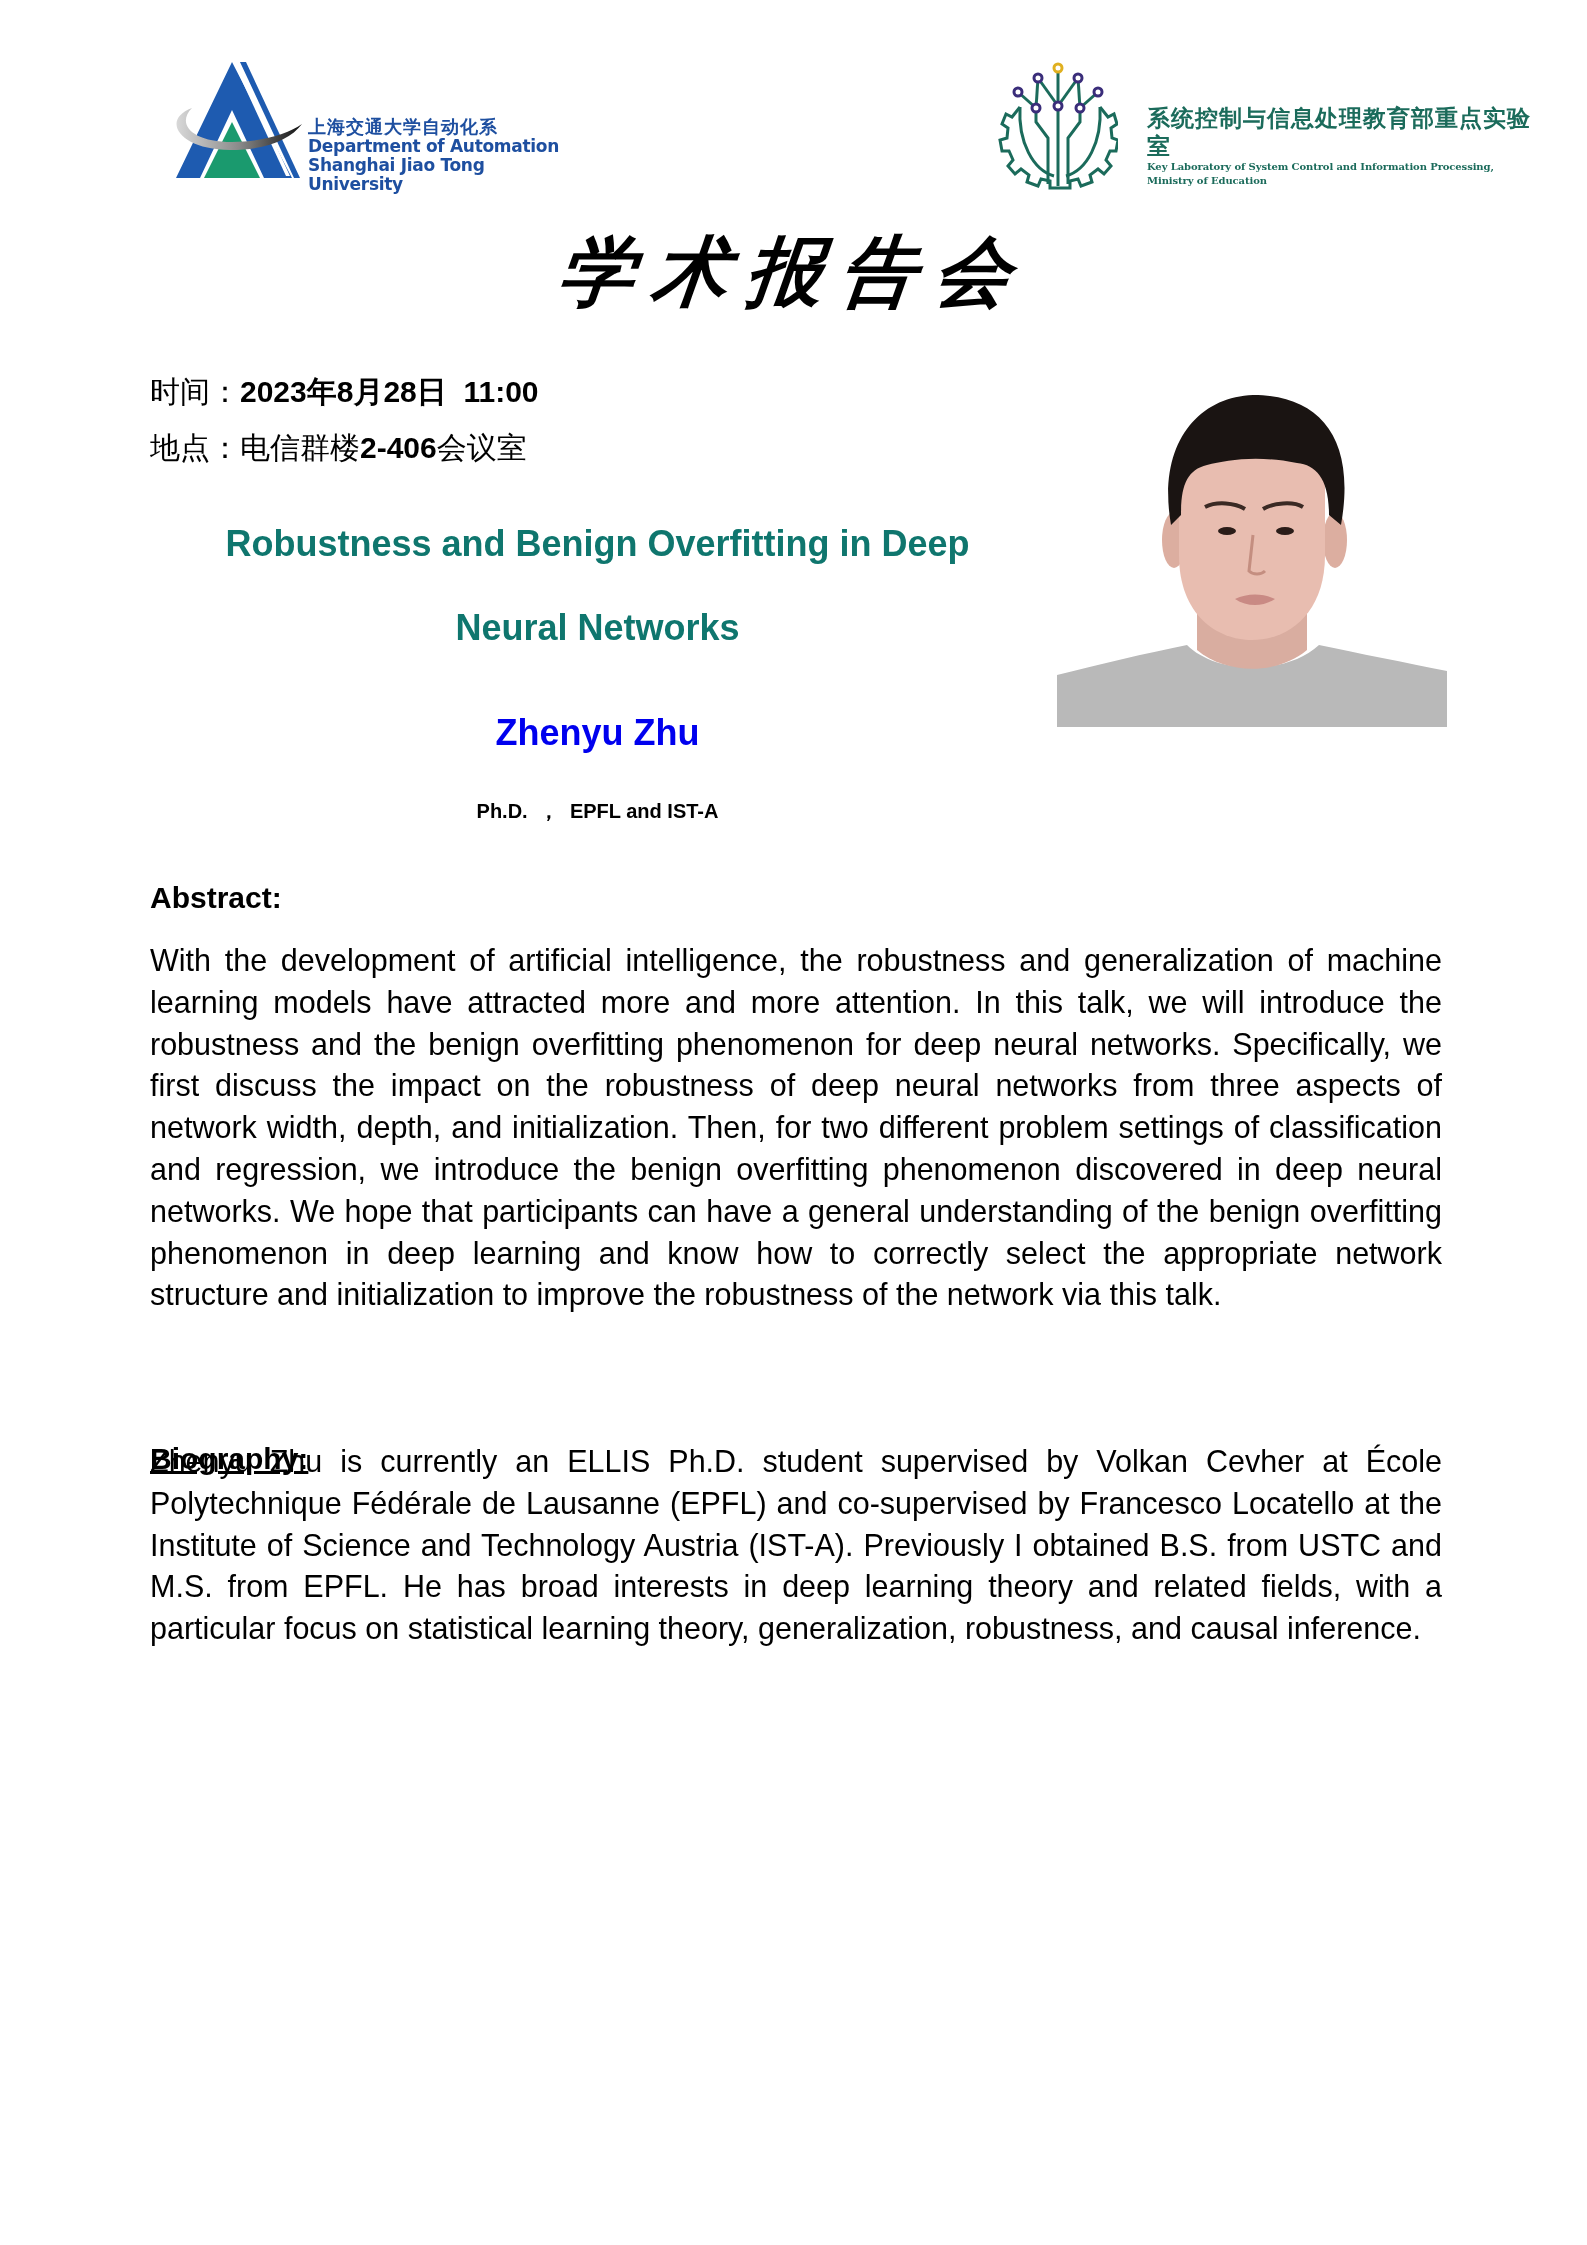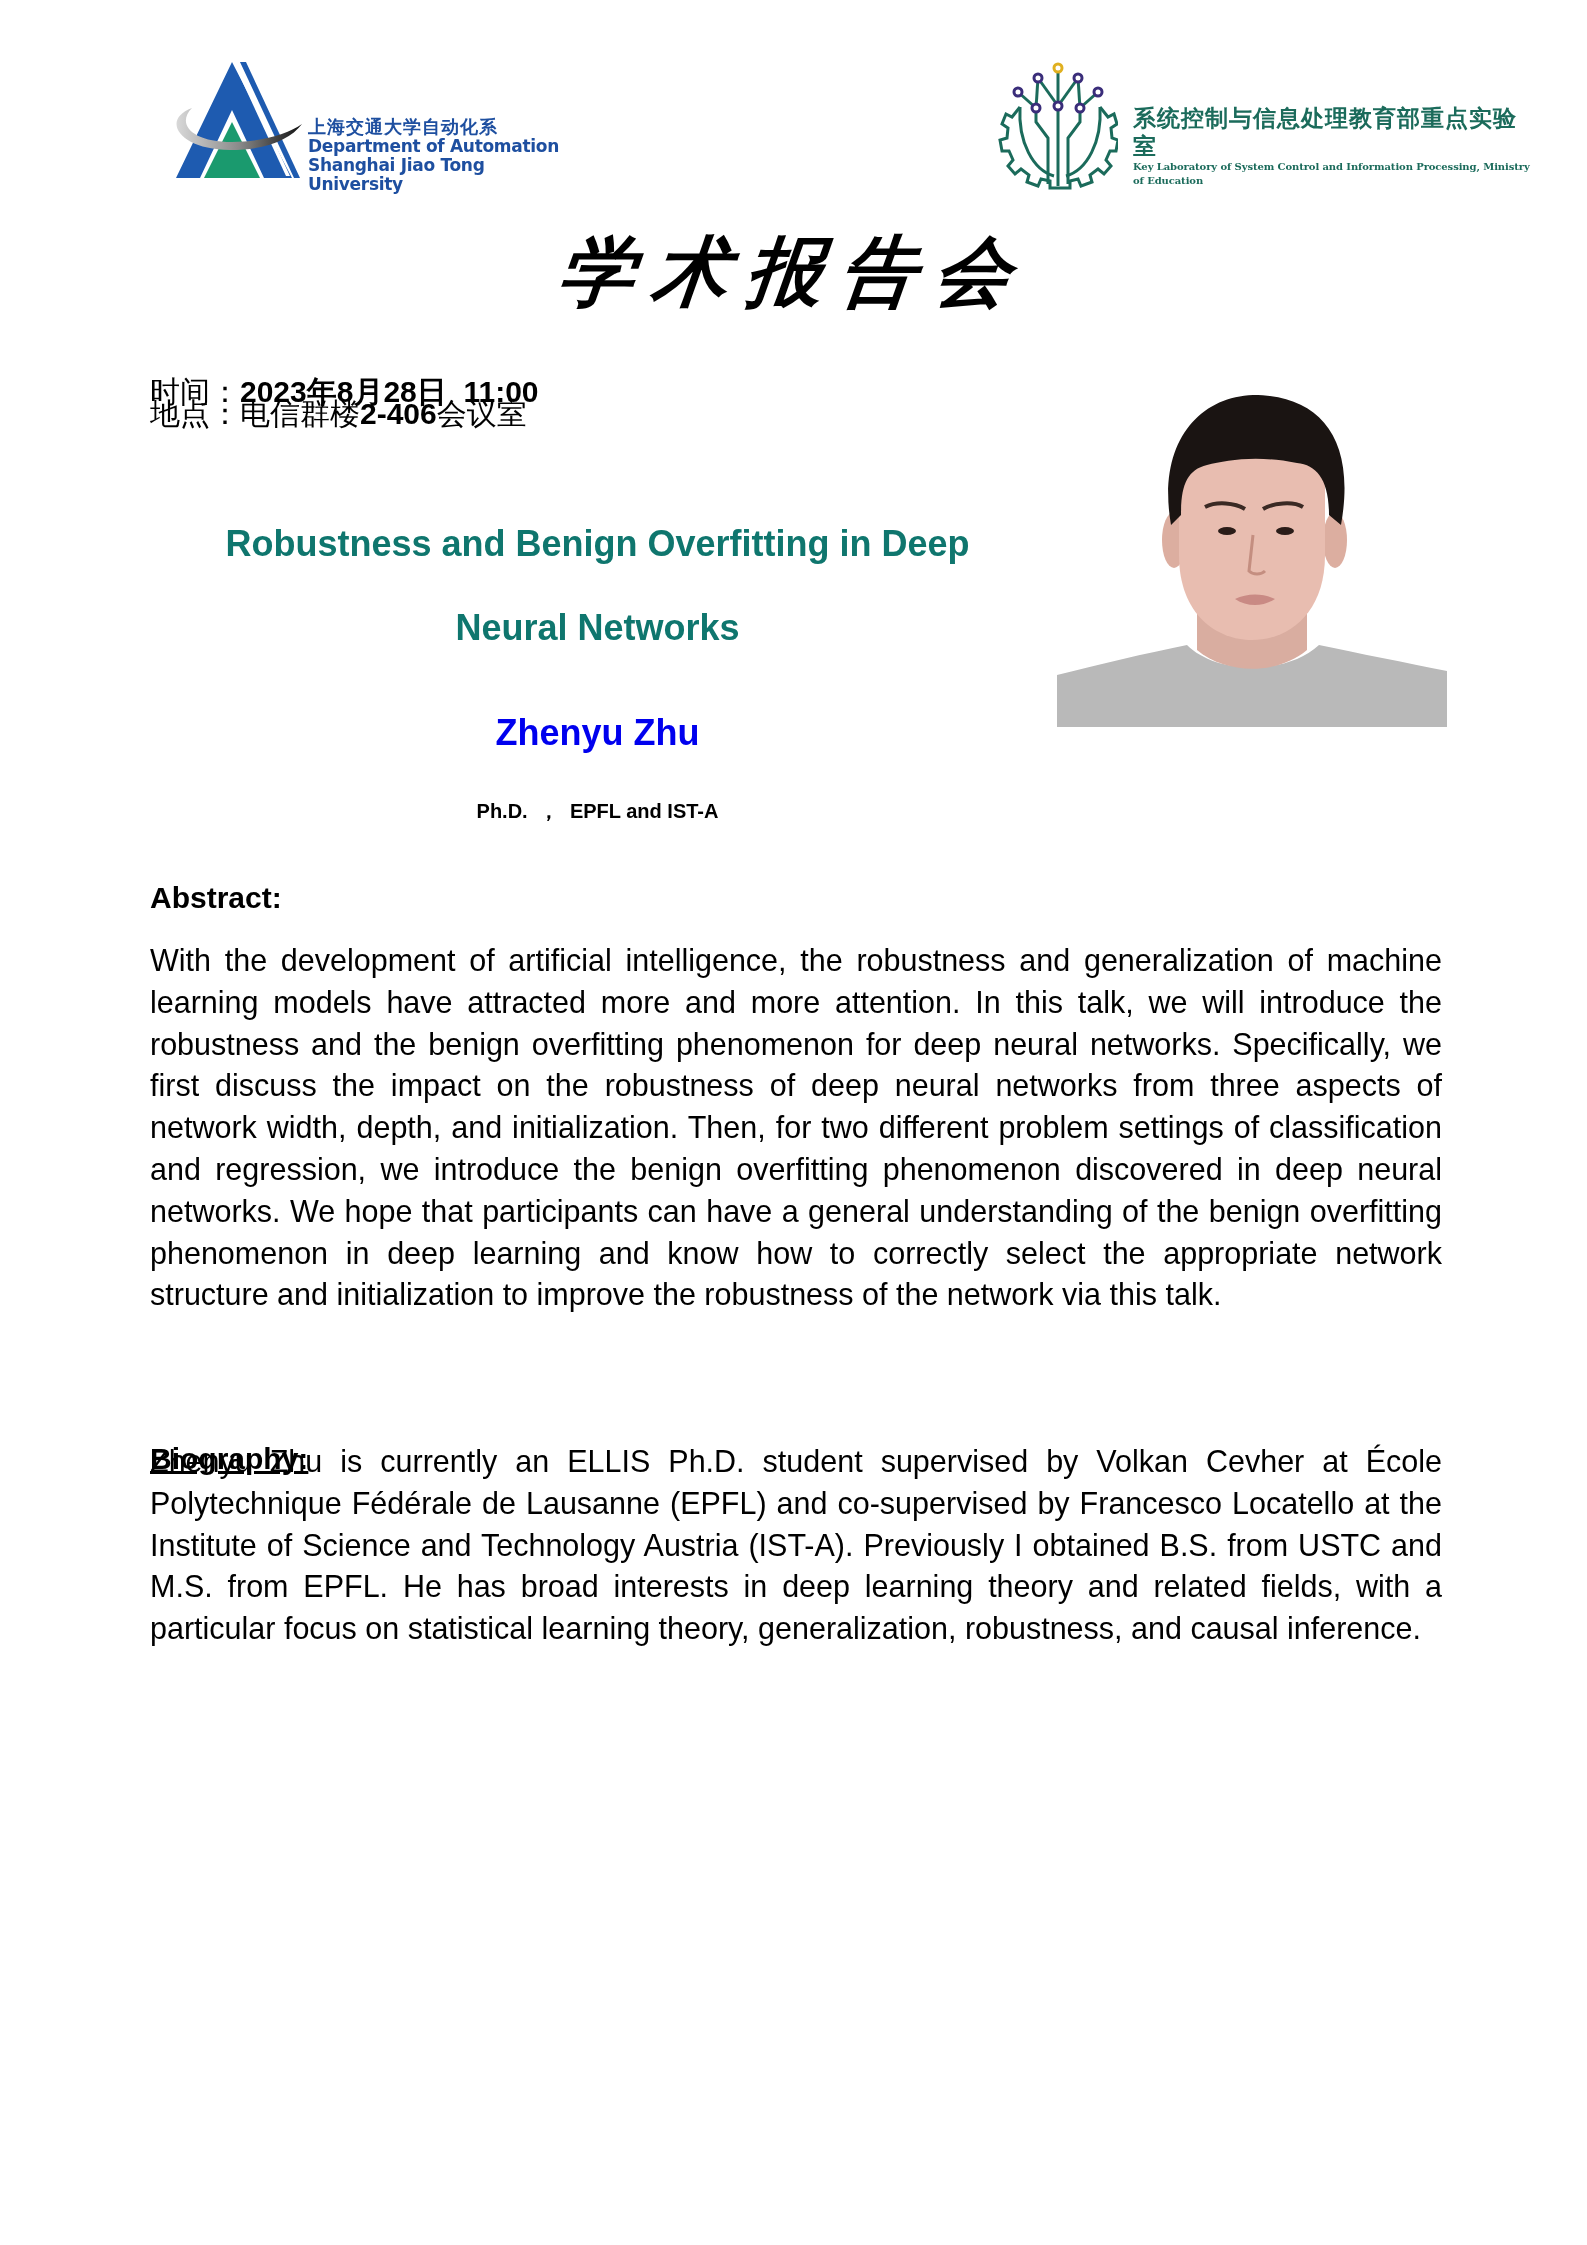--- a/index.html
+++ b/index.html
@@ -22,42 +22,42 @@
     #sjtu-logo svg { position: absolute; left: 0; top: 0; }
     #sjtu-text {
       position: absolute; left: 138px; top: 60px;
       color: #1e4fa0; font-weight: bold; line-height: 19px;
     }
     #sjtu-text .cn { font-size: 18px; letter-spacing: 1px; }
     #sjtu-text .en { font-size: 17px; font-family: "DejaVu Sans", sans-serif; letter-spacing: -0.3px; }
 
     #lab-logo { left: 998px; top: 62px; width: 540px; height: 130px; }
     #lab-logo svg { position: absolute; left: 0; top: 0; }
-    #lab-text { position: absolute; left: 135px; top: 42px; color: #1b6b5b; font-weight: bold; }
+    #lab-text { position: absolute; left: 149px; top: 42px; color: #1b6b5b; font-weight: bold; }
     #lab-text .cn { font-size: 23px; letter-spacing: 1px; line-height: 28px; }
     #lab-text .en { font-size: 10px; line-height: 14px; letter-spacing: -0.1px; font-family: "DejaVu Serif", serif; }
 
     
     #main-title {
       left: 0; width: 1587px; top: 222px;
       text-align: center;
       font-family: "DejaVu Serif", serif;
       font-size: 76px; font-weight: bold; font-style: italic;
       letter-spacing: 18px;
       transform: skewX(-6deg);
     }
 
     
     .info-line {
       left: 150px; font-size: 30px; line-height: 40px;
     }
     .info-line .label { font-weight: normal; }
     .info-line .value { font-weight: bold; }
     #time-line { top: 372px; }
-    #place-line { top 418px; top: 394px; }
+    #place-line { top 418px; top: 428px; }
 
     
     .talk-title {
       left: 150px; width: 895px; text-align: center;
       color: #0f766e; font-weight: bold; font-size: 36px; line-height: 44px;
     }
     #talk-title-1 { top: 522px; }
     #talk-title-2 { top: 606px; }
     #speaker-name {
       left: 150px; width: 895px; text-align: center; top: 712px;

